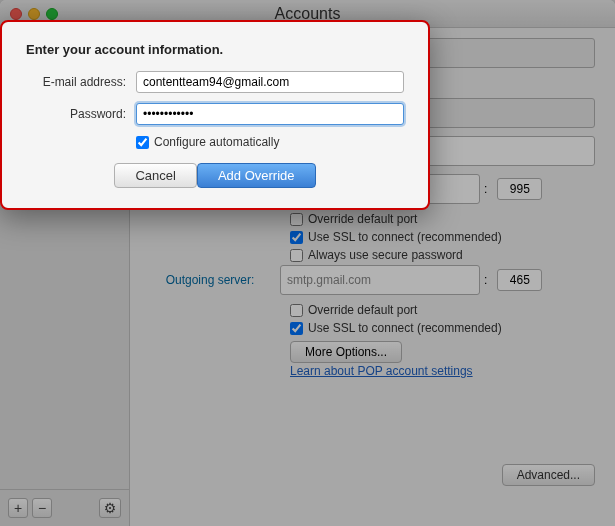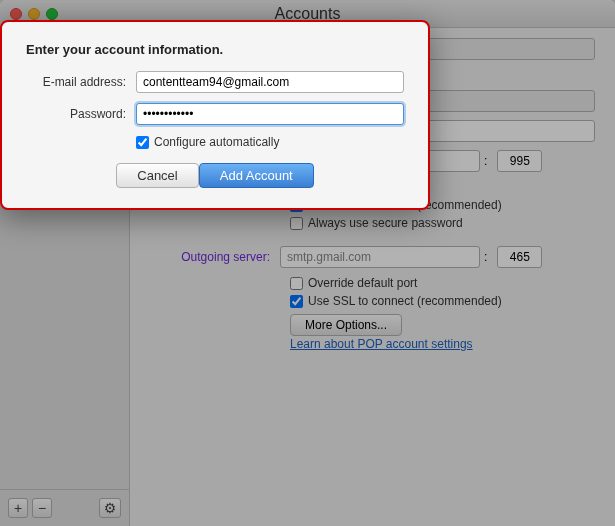--- a/index.html
+++ b/index.html
@@ -164,29 +164,29 @@
 
     
     .form-row {
       display: flex;
       align-items: center;
       margin-bottom: 8px;
     }
 
     .form-label {
       width: 130px;
-      text-align: right;
+      text-align: center;
       padding-right: 10px;
-      color: #6d28d9;
+      color: #0369a1;
       font-size: 12px;
     }
 
     .form-input {
       flex: 1;
-      height: 22px;
+      height: 30px;
       border: 1px solid #b0b0b0;
       border-radius: 3px;
       background: #fff;
       padding: 0 6px;
       font-size: 12px;
       color: #888;
     }
 
     .form-input.blurred {
       background: #e8e8e8;
@@ -420,21 +420,21 @@
         <span>Override default port</span>
       </div>
 
       
       <div class="checkbox-row">
         <input type="checkbox" checked="" style="">
         <span>Use SSL to connect (recommended)</span>
       </div>
 
       
-      <div class="checkbox-row" style="margin-bottom:16px;">
+      <div class="checkbox-row" style="margin-bottom:3px;">
         <input type="checkbox" style="">
         <span>Always use secure password</span>
       </div>
 
       
       <div class="form-row">
         <span class="form-label">Outgoing server:</span>
         <div class="port-row">
           <input class="form-input" type="text" style="width: 200px; flex: 0 0 auto;" value="smtp.gmail.com">
           <span style="padding:0 4px;font-size:12px;">:</span>
@@ -456,20 +456,21 @@
 
       
       <div style="margin-left:140px; margin-top:6px;">
         <button style="padding:3px 14px;background:linear-gradient(to bottom,#fefefe,#e0e0e0);border:1px solid #b0b0b0;border-radius:4px;font-size:12px;cursor:pointer;">More Options...</button>
       </div>
 
       
       <a class="link-text">Learn about POP account settings</a>
 
       
+      <button class="advanced-btn">Advanced...</button>
     </div>
   </div>
 
   <div class="modal-overlay">
     <div class="modal">
       <div class="modal-title">Enter your account information.</div>
 
       <div class="modal-form-row">
         <span class="modal-form-label">E-mail address:</span>
         <input class="modal-form-input" type="text" value="contentteam94@gmail.com" style="">
@@ -480,17 +481,17 @@
         <input class="modal-form-input focused" type="password" value="••••••••••••" style="">
       </div>
 
       <div class="modal-checkbox-row">
         <input type="checkbox" checked="" style="">
         <span>Configure automatically</span>
       </div>
 
       <div class="modal-buttons">
         <button class="cancel-btn">Cancel</button>
-        <button class="add-account-btn">Add Account</button>
+        <button class="add-account-btn">Add Override</button>
       </div>
     </div>
   </div>
 </div>
 
 </body></html>

